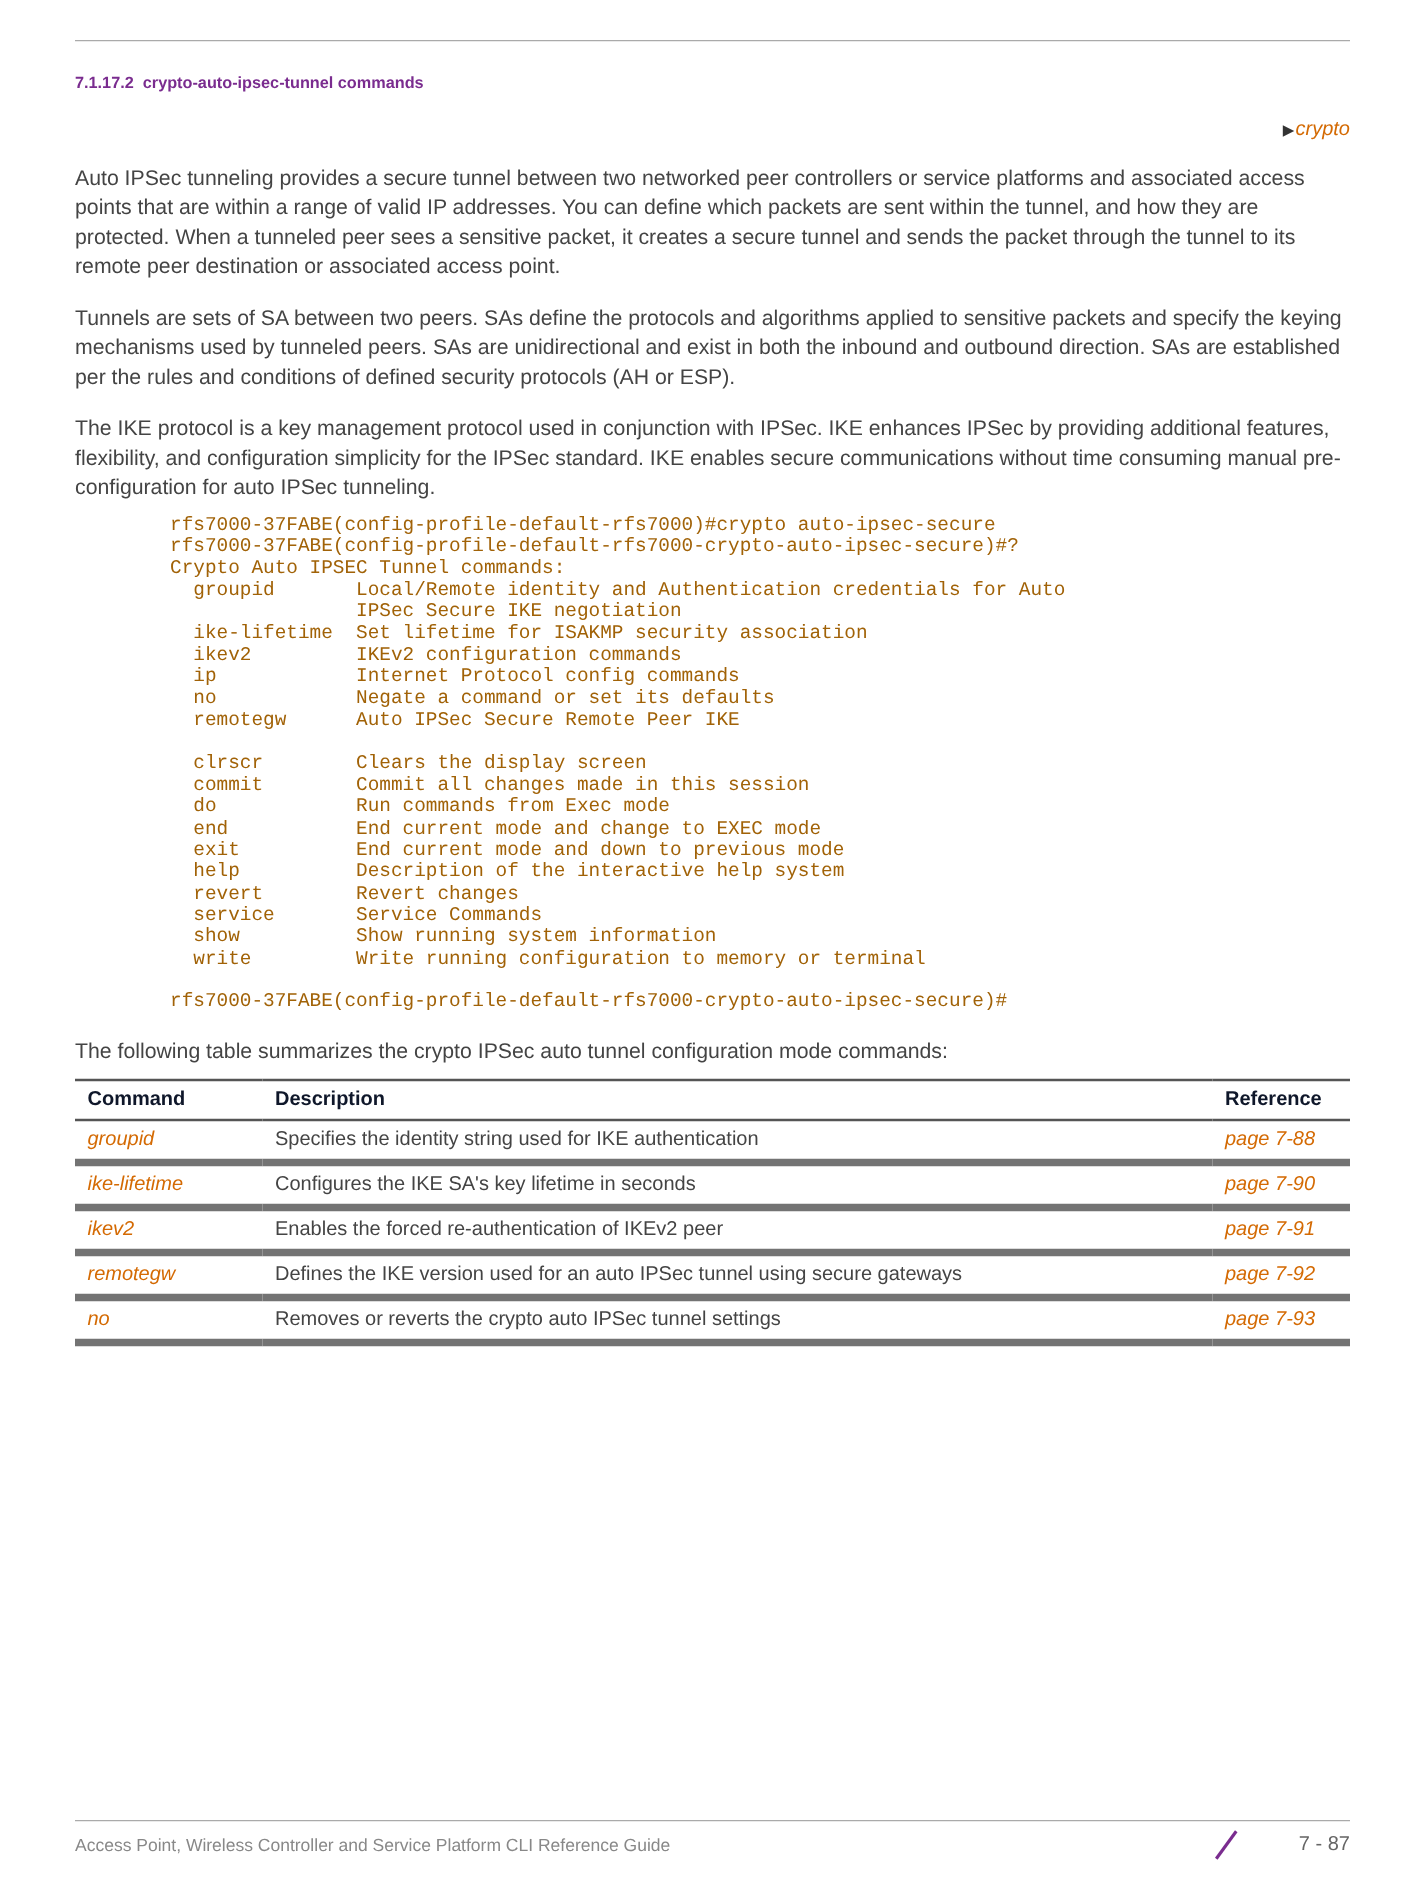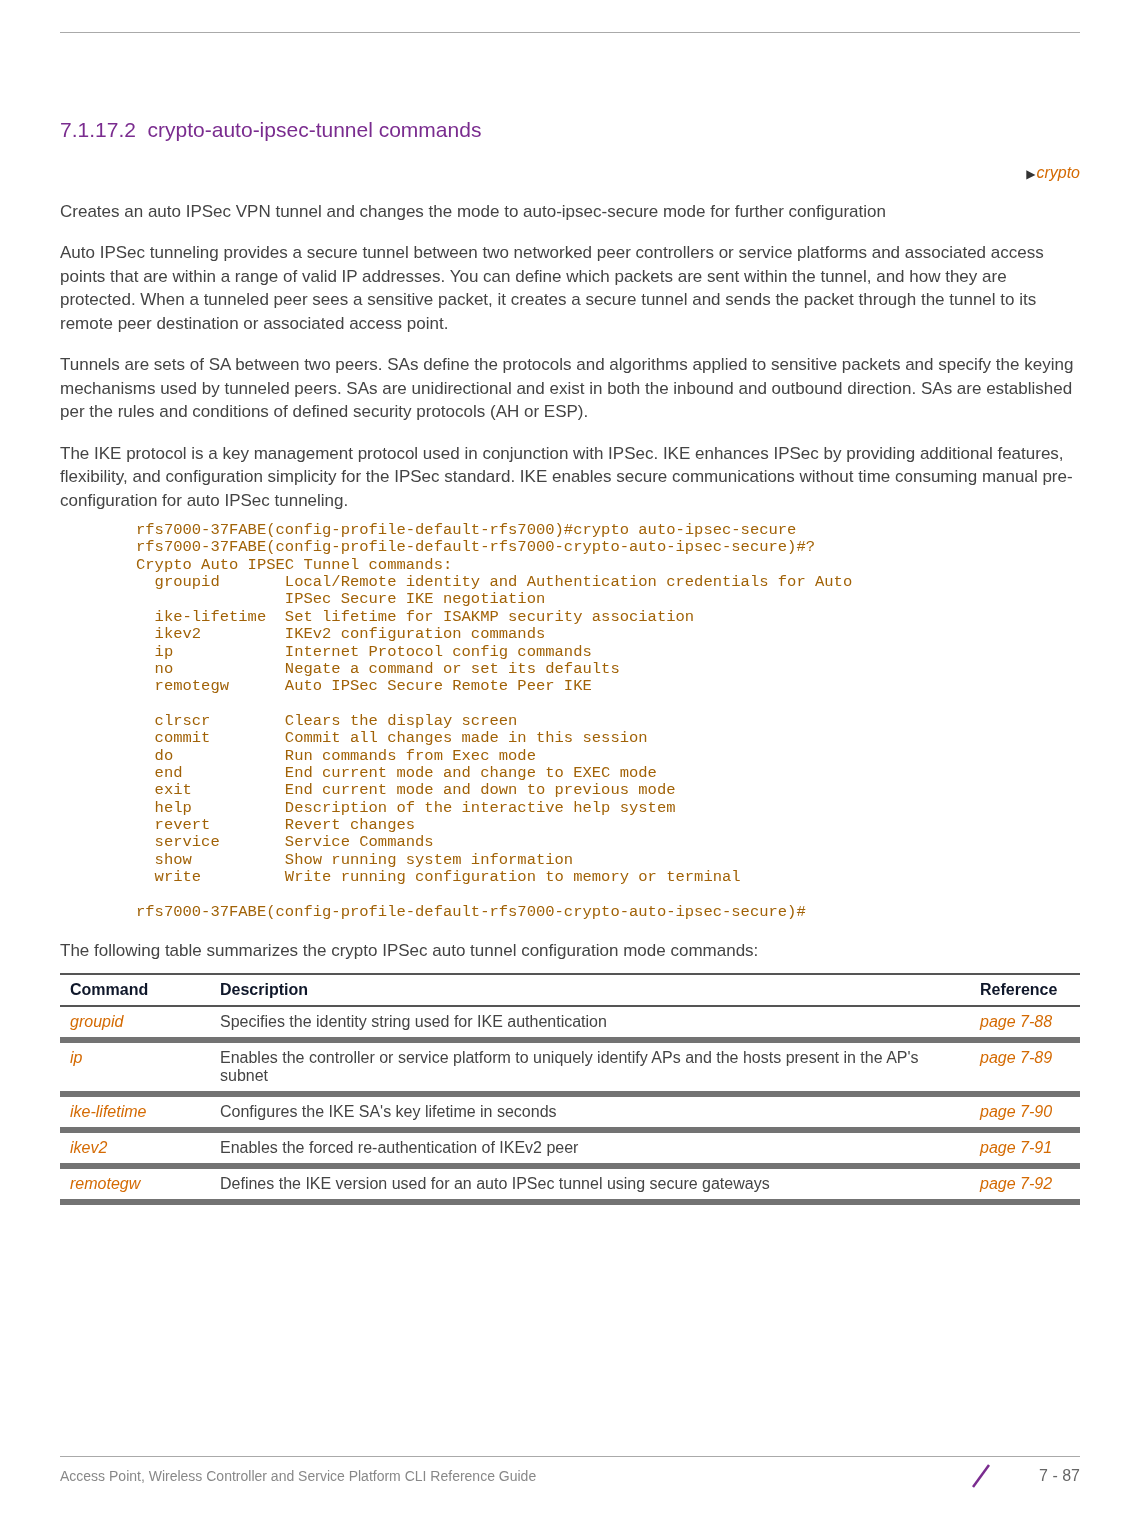--- a/index.html
+++ b/index.html
@@ -2,21 +2,21 @@
 <html><head>
 <meta charset="utf-8">
 <style>
   * { box-sizing: border-box; margin: 0; padding: 0; }
   html, body { width: 1125px; background: #fff; font-family: "Helvetica Neue", Arial, sans-serif; color: #333; }
   .page { width: 1125px; height: 1517px; padding: 30px 45px 30px 60px; position: relative; }
   .header-area { height: 26px; }
   .header-label { text-align: right; font-size: 15px; letter-spacing: 1px; color: #888; font-weight: 300; }
   .hr { border: none; border-top: 1px solid #aaa; margin-top: 2px; }
 
-  .section-num-title { margin-top: 60px; font-size: 21px; font-weight: 400; color: #7a2c8f; }
+  .section-num-title { font-size: 13px; font-weight: 700; color: #7a2c8f; }
   .crypto-link { margin-top: 22px; font-size: 16px; text-align: right; }
   .crypto-link .tri { color: #333; font-size: 12px; margin-right: 1px; }
   .crypto-link .txt { color: #d46a03; font-style: italic; }
 
   p.body { margin-top: 18px; font-size: 17px; line-height: 1.38; color: #444; font-weight: 300; }
 
   pre.code { font-family: "Courier New", monospace; font-size: 15.5px; line-height: 1.12; color: #a16207; margin-top: 10px; margin-left: 76px; white-space: pre; }
 
   .summary-line { margin-top: 20px; font-size: 17px; color: #444; font-weight: 300; }
 
@@ -47,21 +47,20 @@
 
   <div class="section-num-title">
     <span>7.1.17.2</span>
     &nbsp;<span>crypto-auto-ipsec-tunnel commands</span>
   </div>
 
   <div class="crypto-link">
     <span class="tri">▶</span><span class="txt">crypto</span>
   </div>
 
-  <p class="body">Creates an auto IPSec VPN tunnel and changes the mode to auto-ipsec-secure mode for further configuration</p>
   <p class="body">Auto IPSec tunneling provides a secure tunnel between two networked peer controllers or service platforms and associated access points that are within a range of valid IP addresses. You can define which packets are sent within the tunnel, and how they are protected. When a tunneled peer sees a sensitive packet, it creates a secure tunnel and sends the packet through the tunnel to its remote peer destination or associated access point.</p>
   <p class="body">Tunnels are sets of SA between two peers. SAs define the protocols and algorithms applied to sensitive packets and specify the keying mechanisms used by tunneled peers. SAs are unidirectional and exist in both the inbound and outbound direction. SAs are established per the rules and conditions of defined security protocols (AH or ESP).</p>
   <p class="body">The IKE protocol is a key management protocol used in conjunction with IPSec. IKE enhances IPSec by providing additional features, flexibility, and configuration simplicity for the IPSec standard. IKE enables secure communications without time consuming manual pre-configuration for auto IPSec tunneling.</p>
 
   <pre class="code">rfs7000-37FABE(config-profile-default-rfs7000)#crypto auto-ipsec-secure
 rfs7000-37FABE(config-profile-default-rfs7000-crypto-auto-ipsec-secure)#?
 Crypto Auto IPSEC Tunnel commands:
   groupid       Local/Remote identity and Authentication credentials for Auto
                 IPSec Secure IKE negotiation
   ike-lifetime  Set lifetime for ISAKMP security association
@@ -98,38 +97,38 @@
         <th>Reference</th>
       </tr>
     </thead>
     <tbody>
       <tr>
         <td class="cmd-name">groupid</td>
         <td>Specifies the identity string used for IKE authentication</td>
         <td class="ref">page 7-88</td>
       </tr>
       <tr>
-        <td class="cmd-name">ip</td>
-        <td>Enables the controller or service platform to uniquely identify APs and the hosts present in the AP's subnet</td>
-        <td class="ref">page 7-89</td>
-      </tr>
-      <tr>
         <td class="cmd-name">ike-lifetime</td>
         <td>Configures the IKE SA's key lifetime in seconds</td>
         <td class="ref">page 7-90</td>
       </tr>
       <tr>
         <td class="cmd-name">ikev2</td>
         <td>Enables the forced re-authentication of IKEv2 peer</td>
         <td class="ref">page 7-91</td>
       </tr>
       <tr>
         <td class="cmd-name">remotegw</td>
         <td>Defines the IKE version used for an auto IPSec tunnel using secure gateways</td>
         <td class="ref">page 7-92</td>
+      </tr>
+      <tr>
+        <td class="cmd-name">no</td>
+        <td>Removes or reverts the crypto auto IPSec tunnel settings</td>
+        <td class="ref">page 7-93</td>
       </tr>
     </tbody>
   </table>
 
   <div class="footer">
     <hr class="hr2">
     <div class="footer-row">
       <div class="footer-text">Access Point, Wireless Controller and Service Platform CLI Reference Guide</div>
       <div class="footer-page">
         <svg width="60" height="26" viewBox="0 0 60 26">

